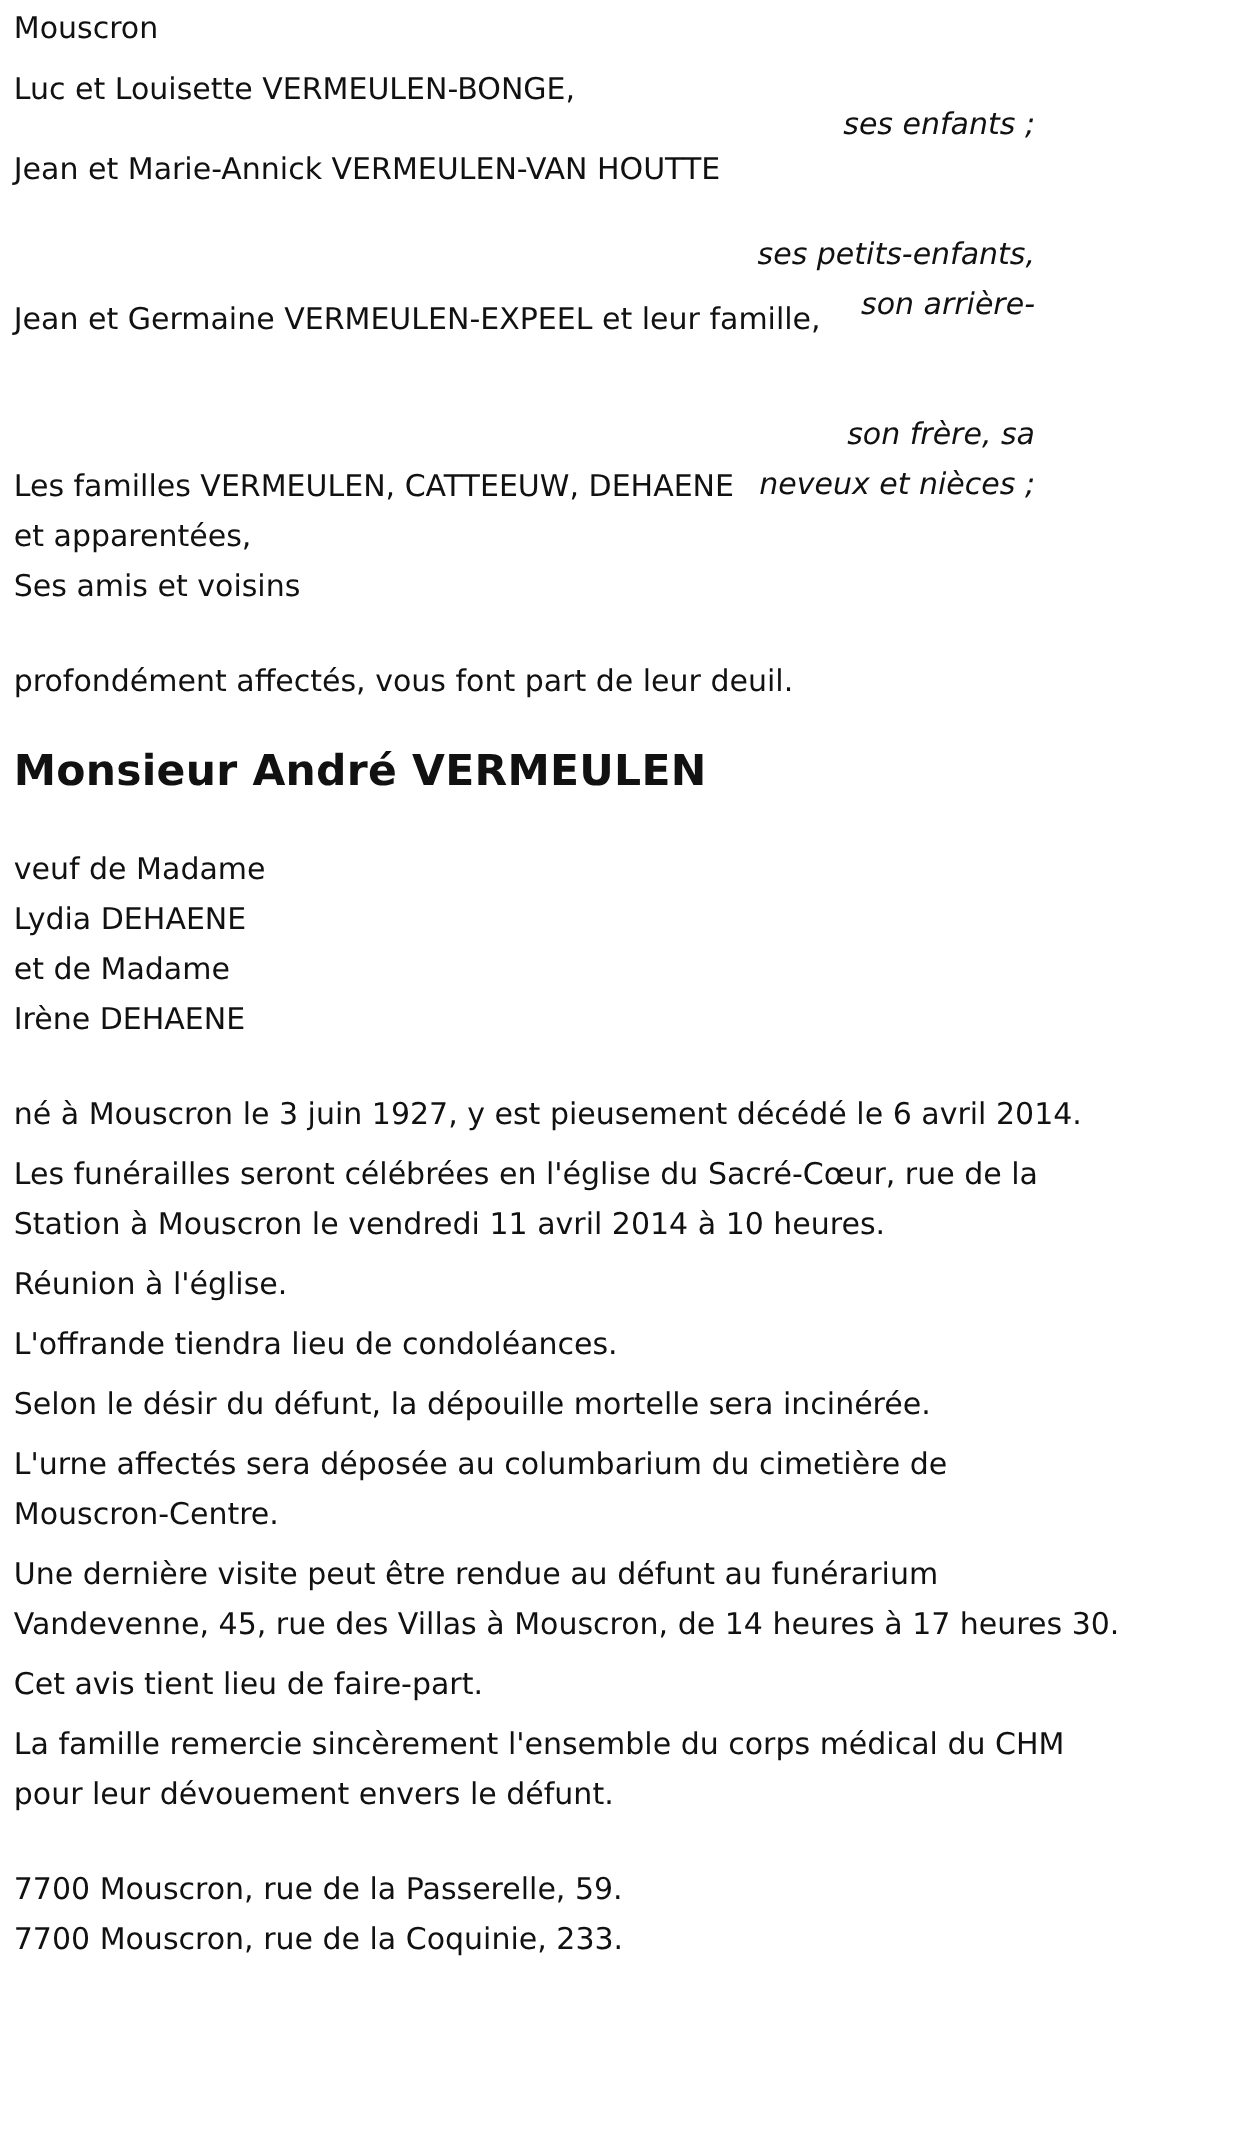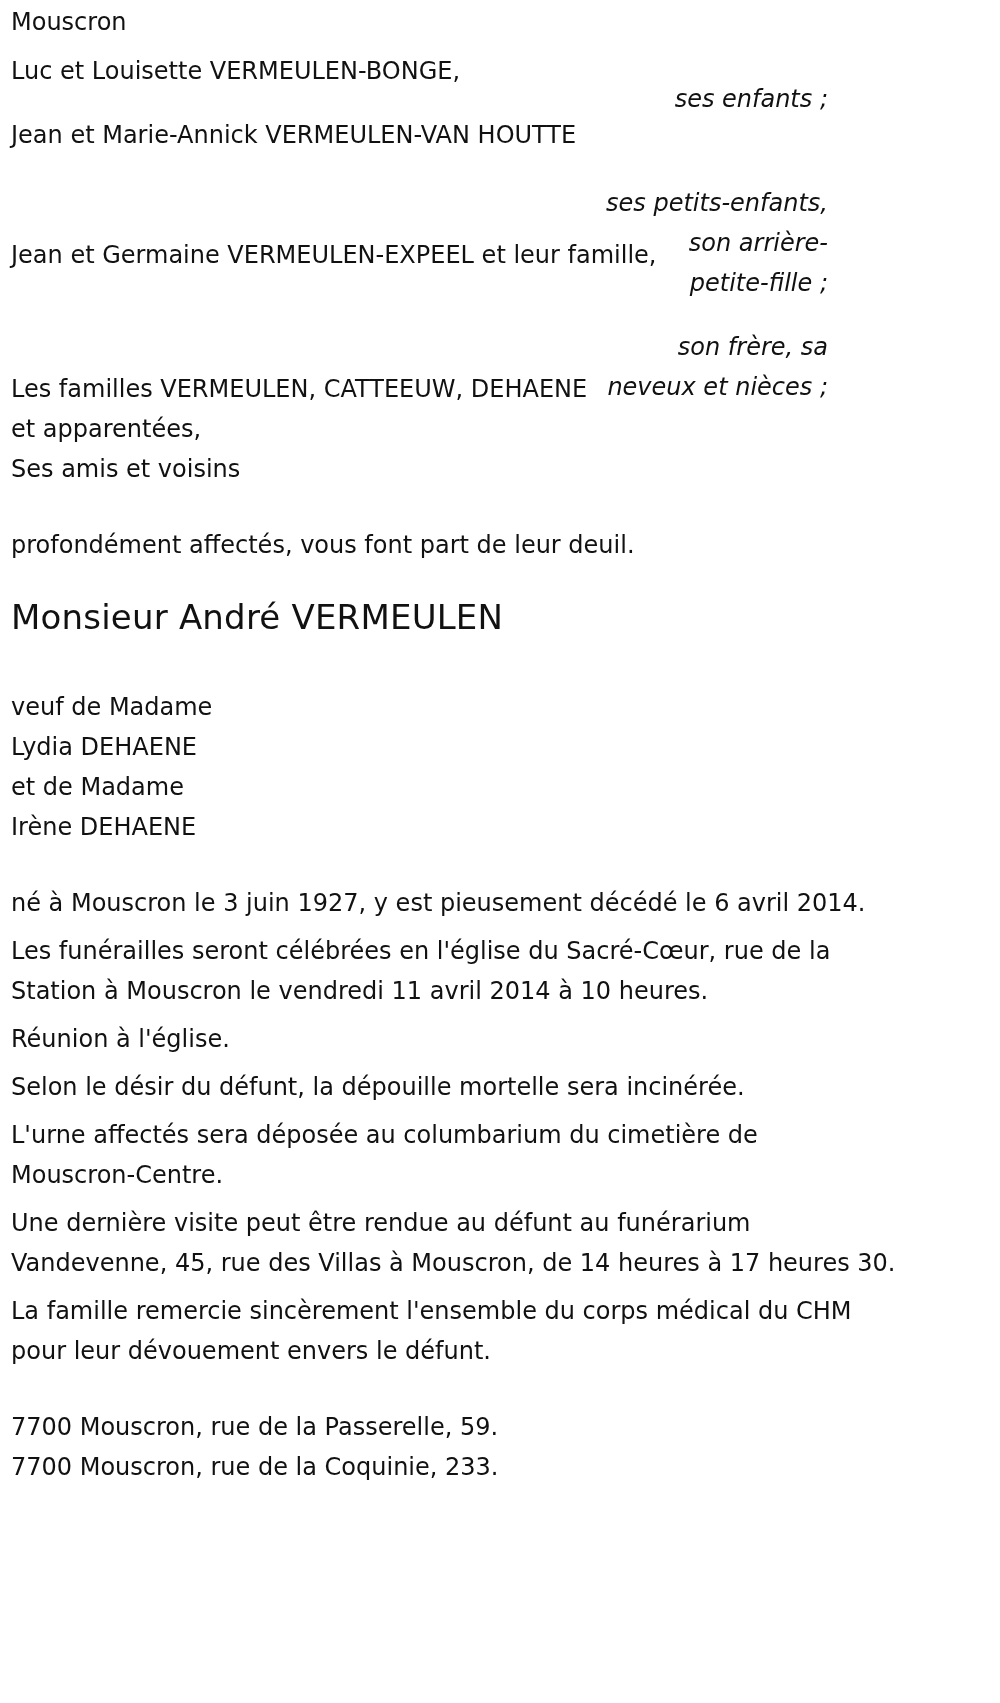--- a/index.html
+++ b/index.html
@@ -27,24 +27,24 @@
       font-style: italic;
       text-align: right;
       flex: 0 0 auto;
     }
     .rel-enfants { position: absolute; right: 12px; top: 79px; }
     .rel-petits { position: absolute; right: 12px; top: 183px; width: 240px; }
     .rel-frere { position: absolute; right: 12px; top: 327px; width: 240px; }
     .block { margin: 0; }
     .gap-s { height: 9px; }
     .title {
-      font-weight: normal;
+      font-weight: bold;
       font-size: 34px;
       line-height: 44px;
-      margin: 30px 0 12px 0;
+      margin: 30px 0 0 0;
       letter-spacing: 0.2px;
     }
     .para { margin: 0 0 8px 0; }
   </style>
 </head>
 <body>
 
 <div class="page">
 
   <span class="line">Mouscron</span>
@@ -58,21 +58,20 @@
   </div>
 
   <div style="height:24px"></div>
 
   <div class="block">
     <span class="line">Jean et Marie-Annick VERMEULEN-VAN HOUTTE</span>
   </div>
   <div class="rel rel-petits">
     <span class="line">ses petits-enfants,</span>
     <span class="line">son arrière-</span>
-    <span class="line">petite-fille ;</span>
   </div>
 
   <div style="height:80px"></div>
 
   <div class="block">
     <span class="line">Jean et Germaine VERMEULEN-EXPEEL et leur famille,</span>
   </div>
   <div class="rel rel-frere">
     <span class="line">son frère, sa</span>
     <span class="line">neveux et nièces ;</span>
@@ -107,29 +106,35 @@
     <span class="line">né à Mouscron le 3 juin 1927, y est pieusement décédé le 6 avril 2014.</span>
   </div>
   <div class="para">
     <span class="line">Les funérailles seront célébrées en l'église du Sacré-Cœur, rue de la</span>
     <span class="line">Station à Mouscron le vendredi 11 avril 2014 à 10 heures.</span>
   </div>
   <div class="para">
     <span class="line">Réunion à l'église.</span>
   </div>
   <div class="para">
+    <span class="line">L'offrande tiendra lieu de condoléances.</span>
+  </div>
+  <div class="para">
     <span class="line">Selon le désir du défunt, la dépouille mortelle sera incinérée.</span>
   </div>
   <div class="para">
     <span class="line">L'urne affectés sera déposée au columbarium du cimetière de</span>
     <span class="line">Mouscron-Centre.</span>
   </div>
   <div class="para">
     <span class="line">Une dernière visite peut être rendue au défunt au funérarium</span>
     <span class="line">Vandevenne, 45, rue des Villas à Mouscron, de 14 heures à 17 heures 30.</span>
+  </div>
+  <div class="para">
+    <span class="line">Cet avis tient lieu de faire-part.</span>
   </div>
   <div class="para">
     <span class="line">La famille remercie sincèrement l'ensemble du corps médical du CHM</span>
     <span class="line">pour leur dévouement envers le défunt.</span>
   </div>
 
   <div style="height:28px"></div>
 
   <div class="block">
     <span class="line">7700 Mouscron, rue de la Passerelle, 59.</span>

